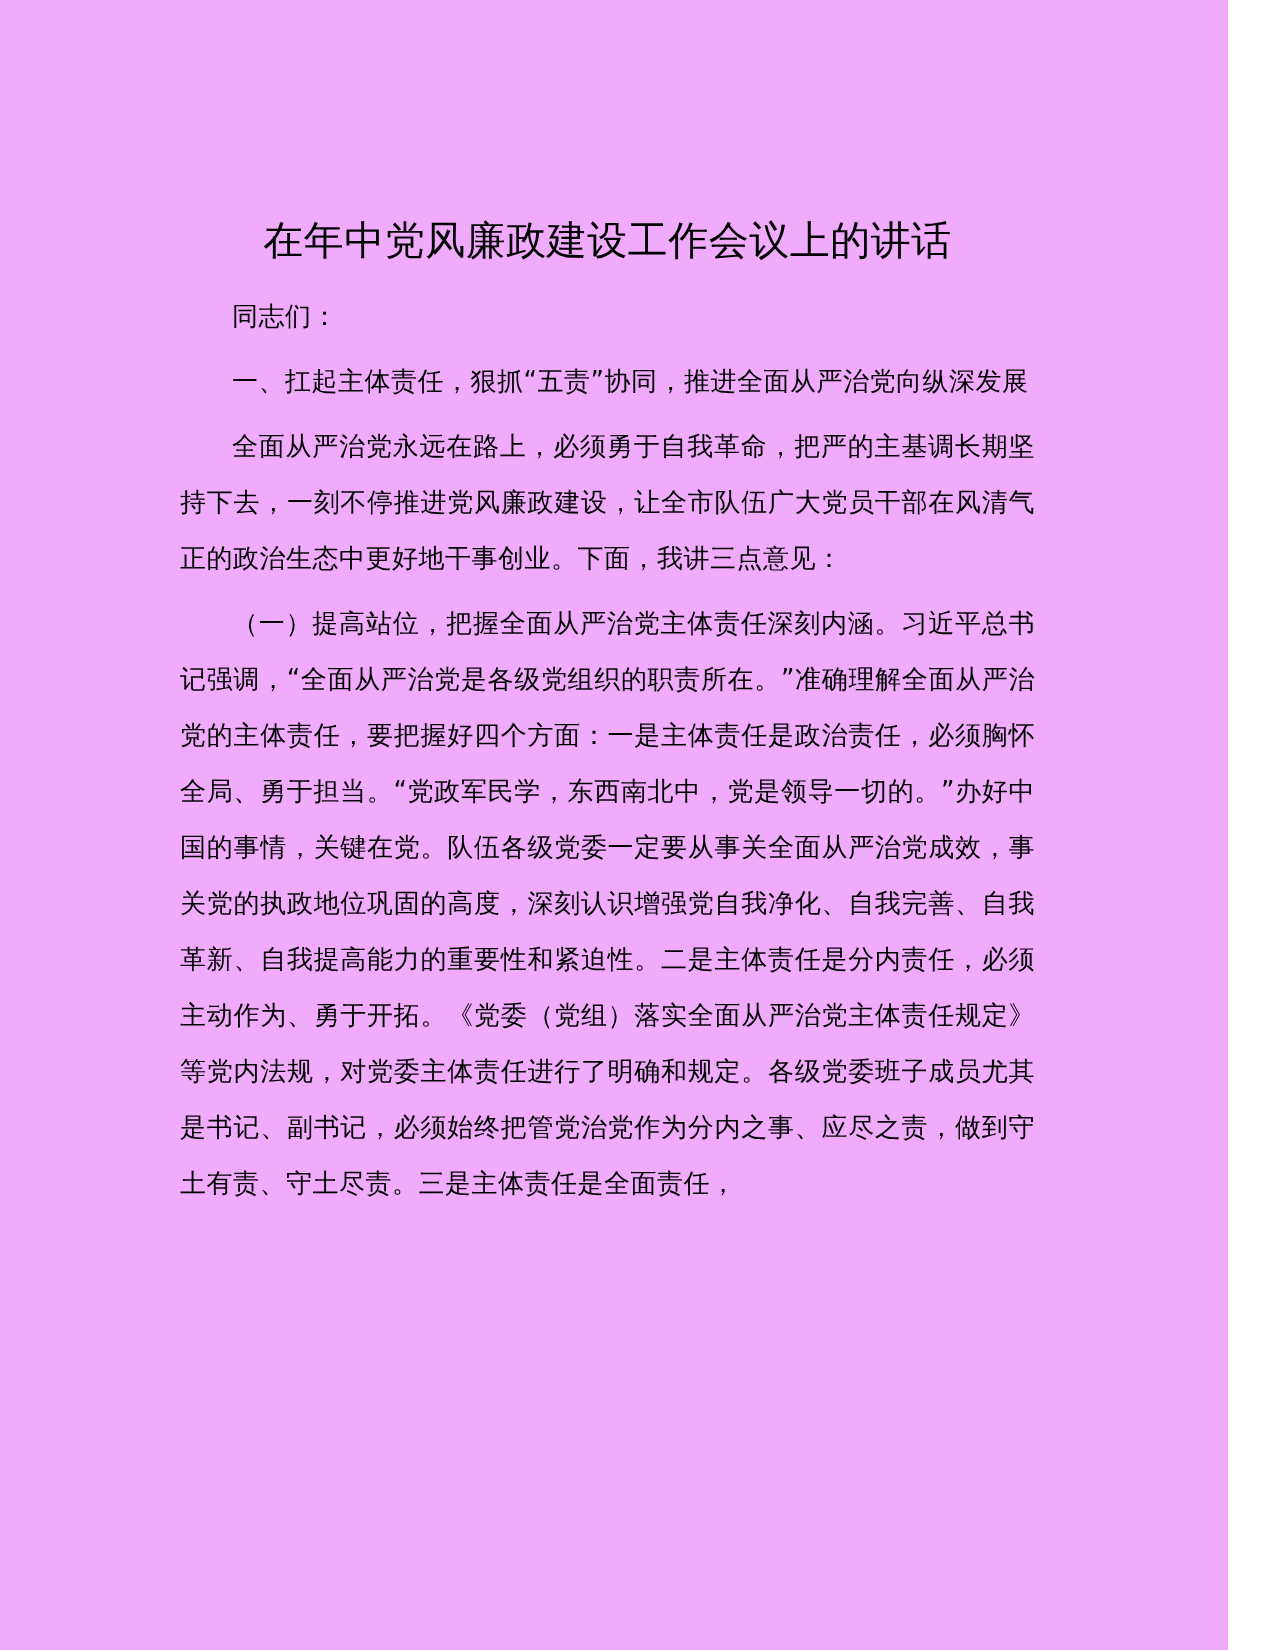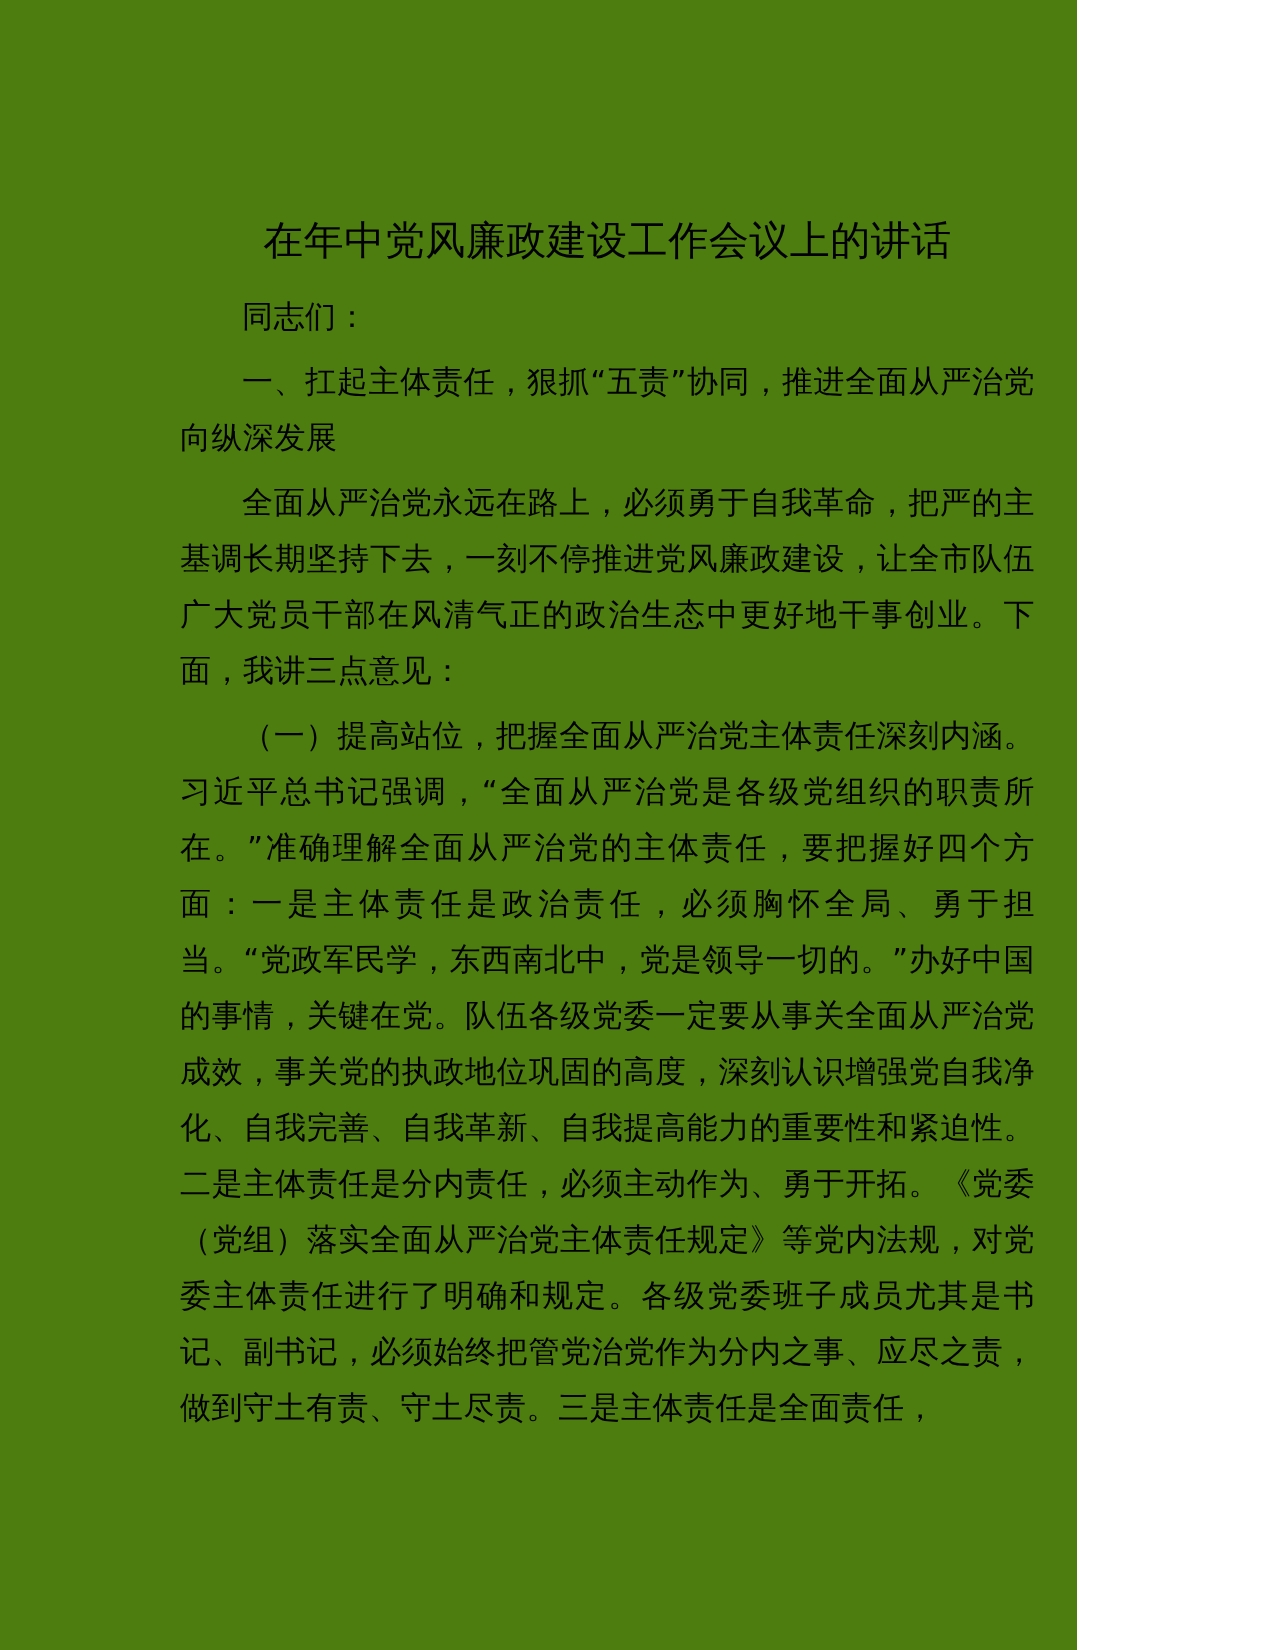--- a/index.html
+++ b/index.html
@@ -1,27 +1,27 @@
 <!DOCTYPE html>
 <html><head>
 <meta charset="utf-8">
 <style>
   html, body { margin: 0; padding: 0; background: #ffffff; }
   body {
     width: 1275px; height: 1650px; position: relative; overflow: hidden;
     font-family: "DejaVu Sans", "Liberation Sans", sans-serif; color: #000;
   }
-  .page { position: absolute; left: 0; top: 0; width: 1077px; height: 1650px; background: #4d7c0f; }
+  .page { position: absolute; left: 0; top: 0; width: 1228px; height: 1650px; background: #f0abfc; }
   .title {
     position: absolute; left: 180px; width: 855px; top: 212px;
     text-align: center; font-size: 40px; line-height: 56px; letter-spacing: 0.5px;
   }
   .body {
     position: absolute; left: 180px; width: 855px; top: 288px;
-    font-size: 31px; line-height: 56px;
+    font-size: 26px; line-height: 56px;
   }
   .para {
     margin: 0 0 9px 0; text-indent: 2em; text-align: justify;
     text-align-last: left; letter-spacing: 0.5px;
   }
   .salute { margin-bottom: 9px; }
 </style>
 </head>
 <body>
 

